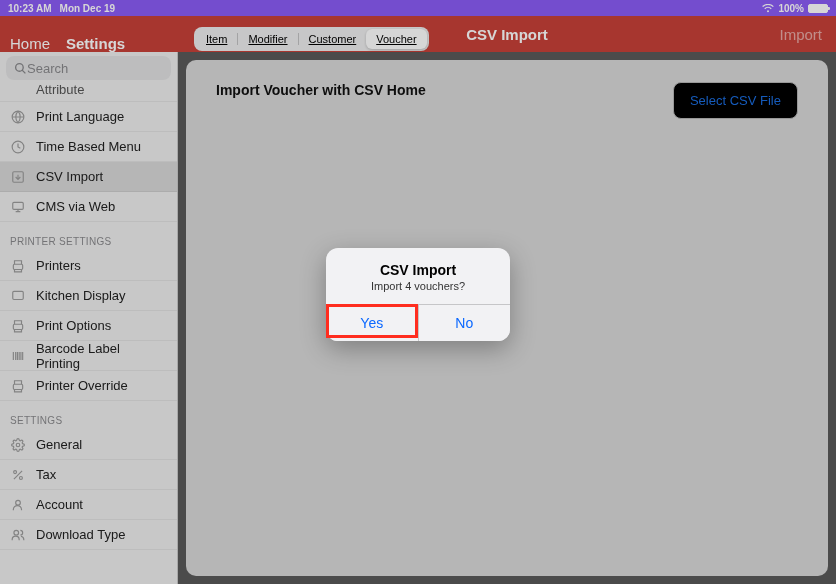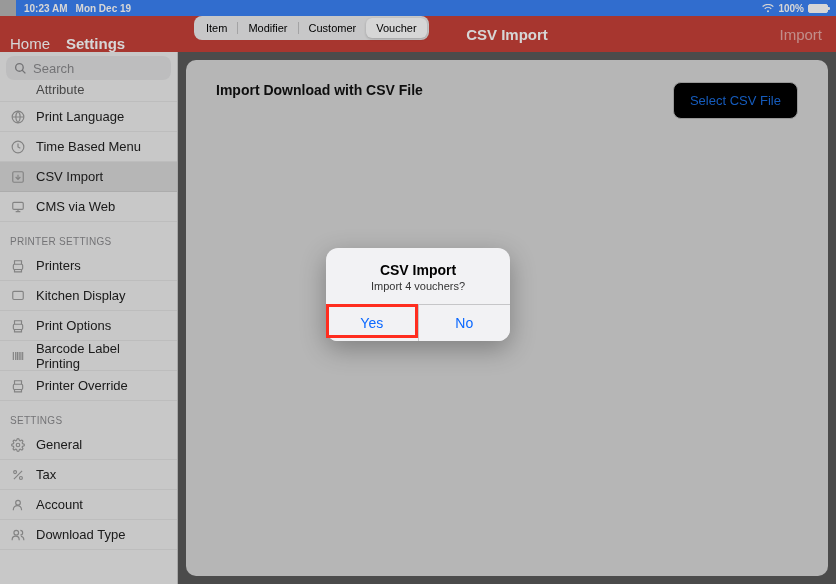--- a/index.html
+++ b/index.html
@@ -6,28 +6,27 @@
   body {
     font-family: -apple-system, BlinkMacSystemFont, "Segoe UI", Helvetica, Arial, sans-serif;
     width: 836px;
     height: 584px;
     overflow: hidden;
     background: #b7b7b7;
     position: relative;
   }
   .status-bar {
     height: 16px;
-    background: #3b82f6;
+    background: #8b5cf6;
     display: flex;
     align-items: center;
     justify-content: space-between;
     padding: 0 8px;
     font-size: 10px;
     color: #fff;
-    margin-left: 16px;
   }
   .status-left { display: flex; gap: 8px; align-items: center; font-weight: 600;}
   .status-right { display: flex; gap: 4px; align-items: center; font-weight: 600;}
   .battery-icon {
     width: 20px; height: 9px; border: 1px solid #fff; border-radius: 2px; position: relative;
     background: #fff;
   }
   .battery-icon::after {
     content: ""; position: absolute; right: -3px; top: 2px; width: 2px; height: 3px; background: #fff; border-radius: 0 1px 1px 0;
   }
@@ -55,27 +54,28 @@
     flex: 1;
     display: flex;
     align-items: center;
     justify-content: center;
     position: relative;
     height: 100%;
   }
   .seg-wrap {
     position: absolute;
     left: 16px;
-    top: 0;
+    top: 11px;
     background: #eeeeef;
     border-radius: 8px;
     display: flex;
     padding: 2px;
     font-size: 11px;
     color: #000;
+    text-decoration: underline;
   }
   .seg-item {
     padding: 4px 10px;
     border-radius: 6px;
     cursor: pointer;
     position: relative;
   }
   .seg-divider {
     width: 1px;
     background: rgba(0,0,0,0.18);
@@ -111,21 +111,20 @@
   .search-wrap {
     padding: 4px 6px;
   }
   .search-field {
     background: #e2e2e3;
     border-radius: 8px;
     height: 24px;
     display: flex;
     align-items: center;
     padding: 0 8px;
-    gap: 6px;
     color: #8a8a8d;
     font-size: 13px;
   }
   .search-field svg { flex-shrink: 0; }
 
   .side-list {
     flex: 1;
     overflow: hidden;
   }
   .side-item {
@@ -439,21 +438,21 @@
           </span>
         <span>Download Type</span>
       </div>
     </div>
   </div>
 
   <div class="content">
     <div class="content-panel">
       <div class="import-row">
         <div class="import-text">
-          <h3>Import Download with CSV File</h3>
+          <h3>Import Voucher with CSV Home</h3>
         </div>
         <button class="select-btn">Select CSV File</button>
       </div>
     </div>
   </div>
 </div>
 
 <div class="dim"></div>
 
 <div class="alert">

